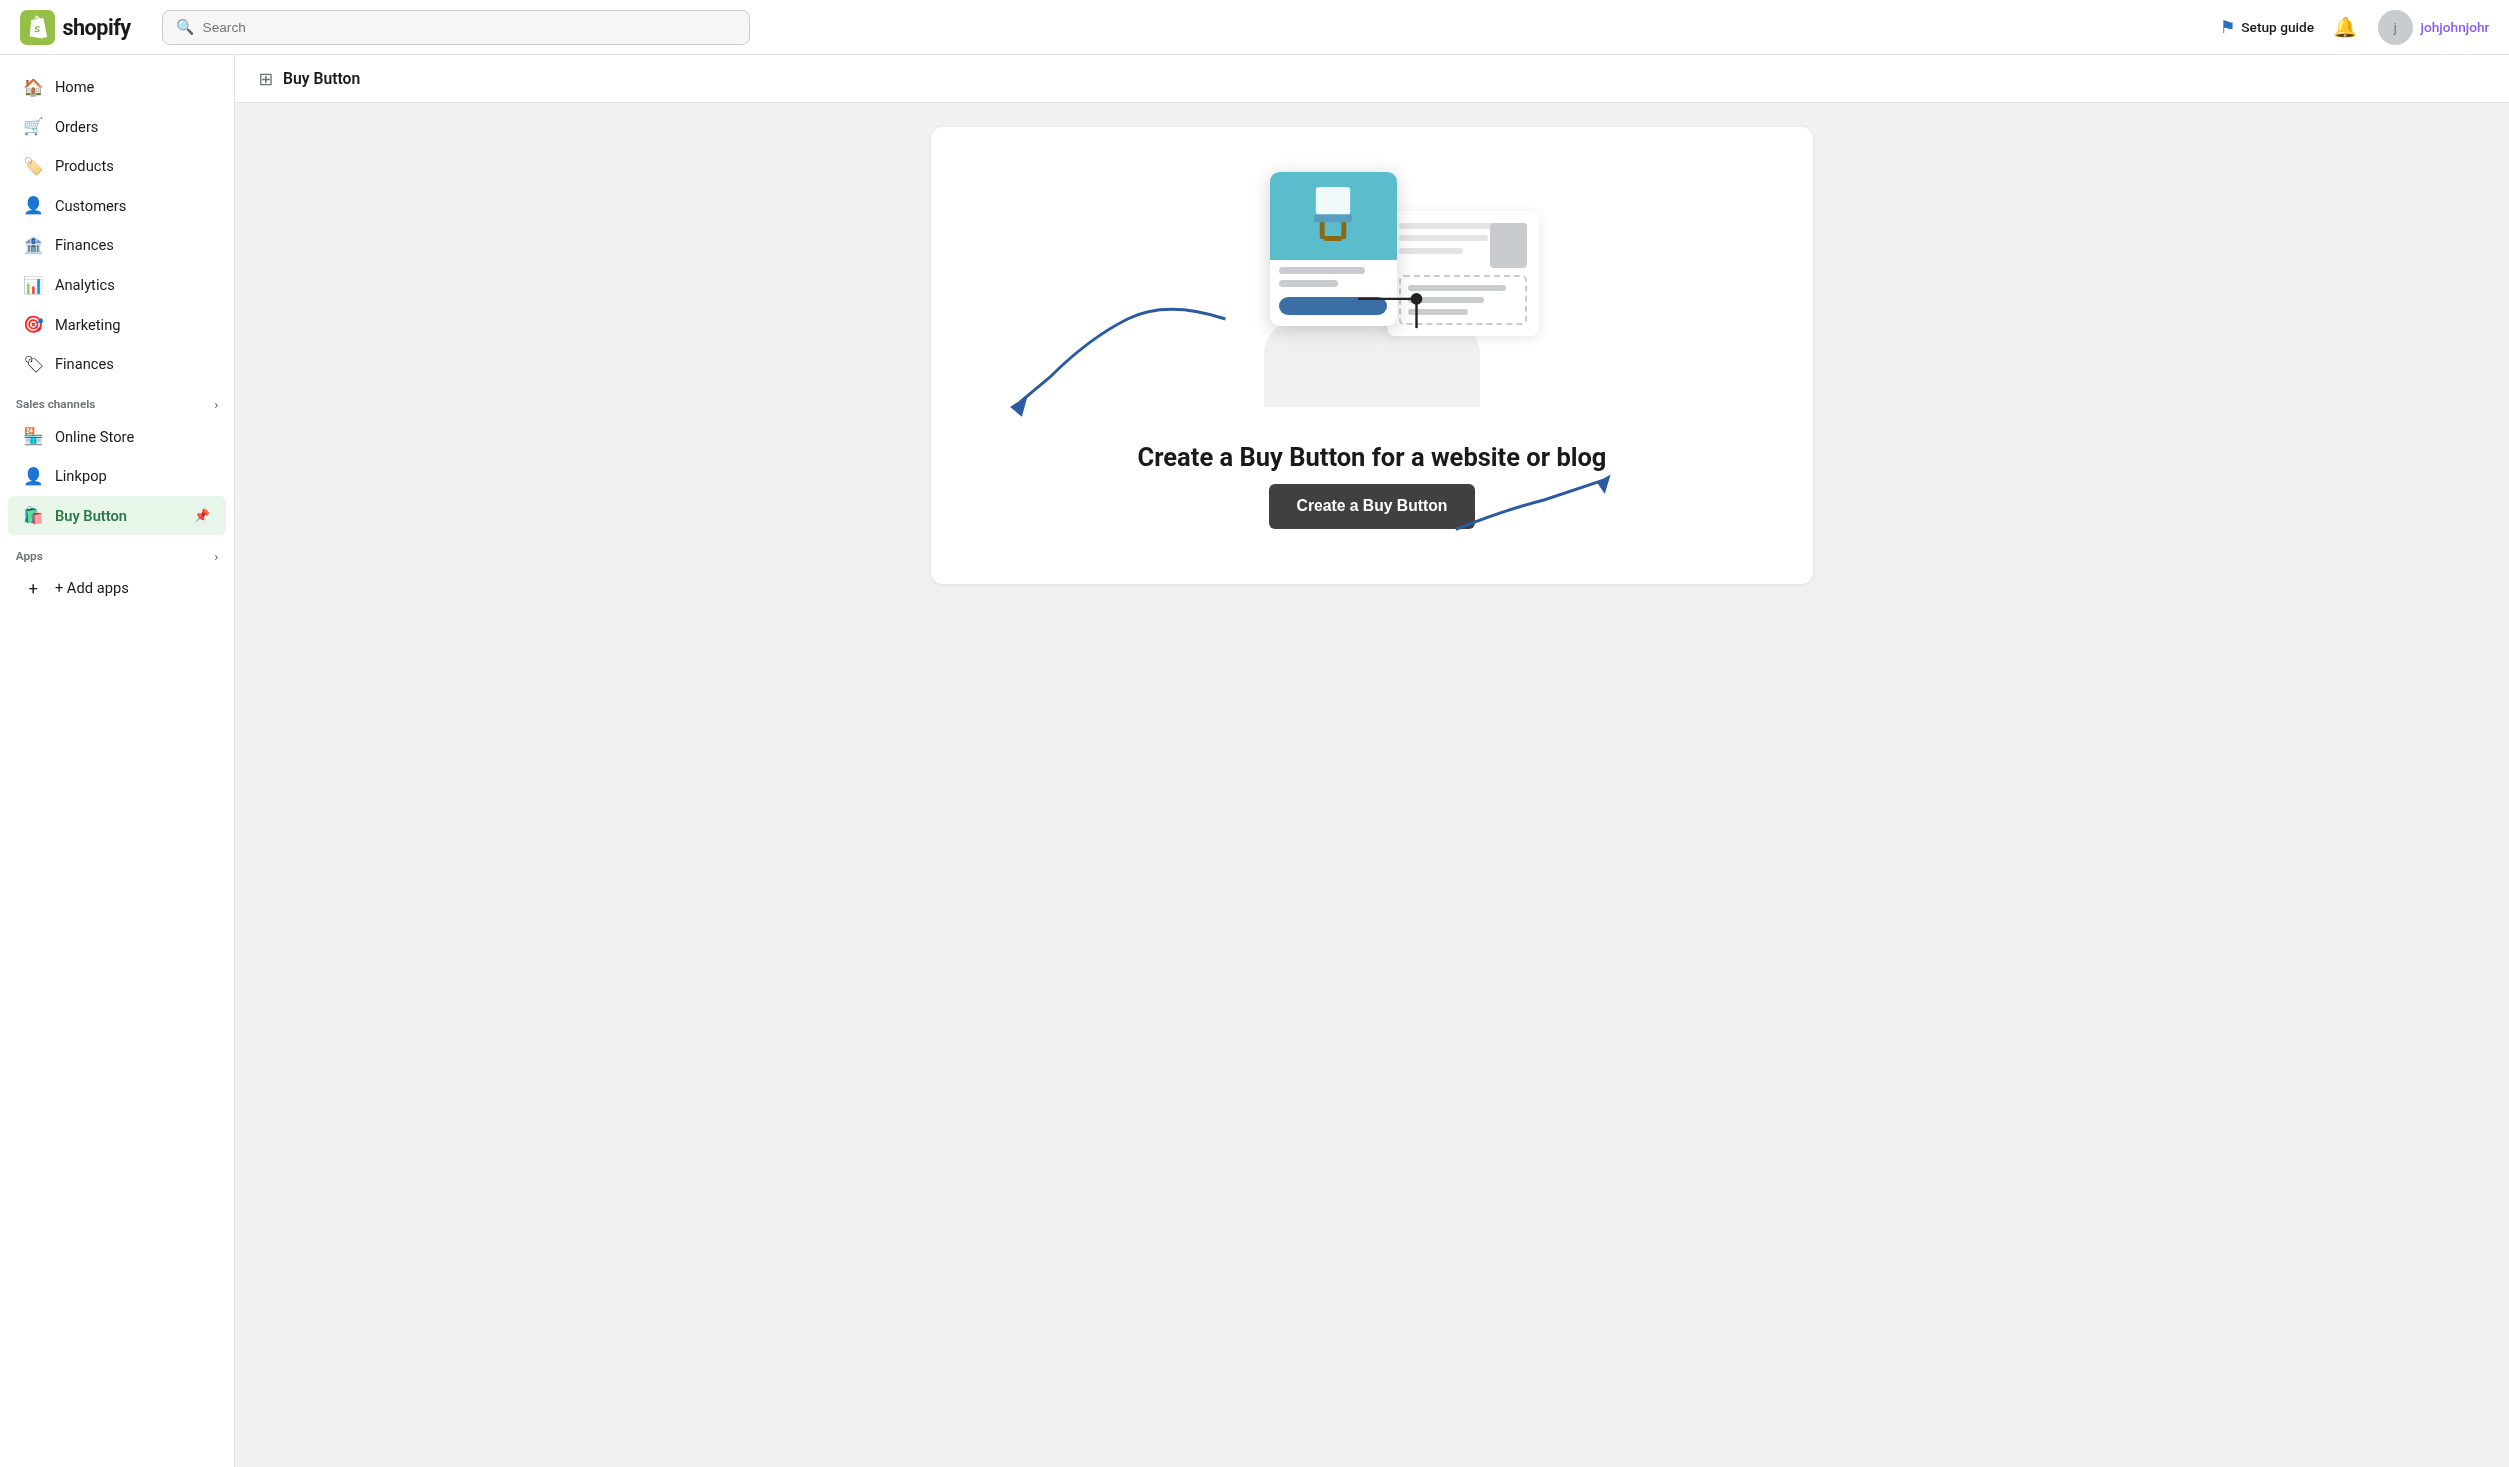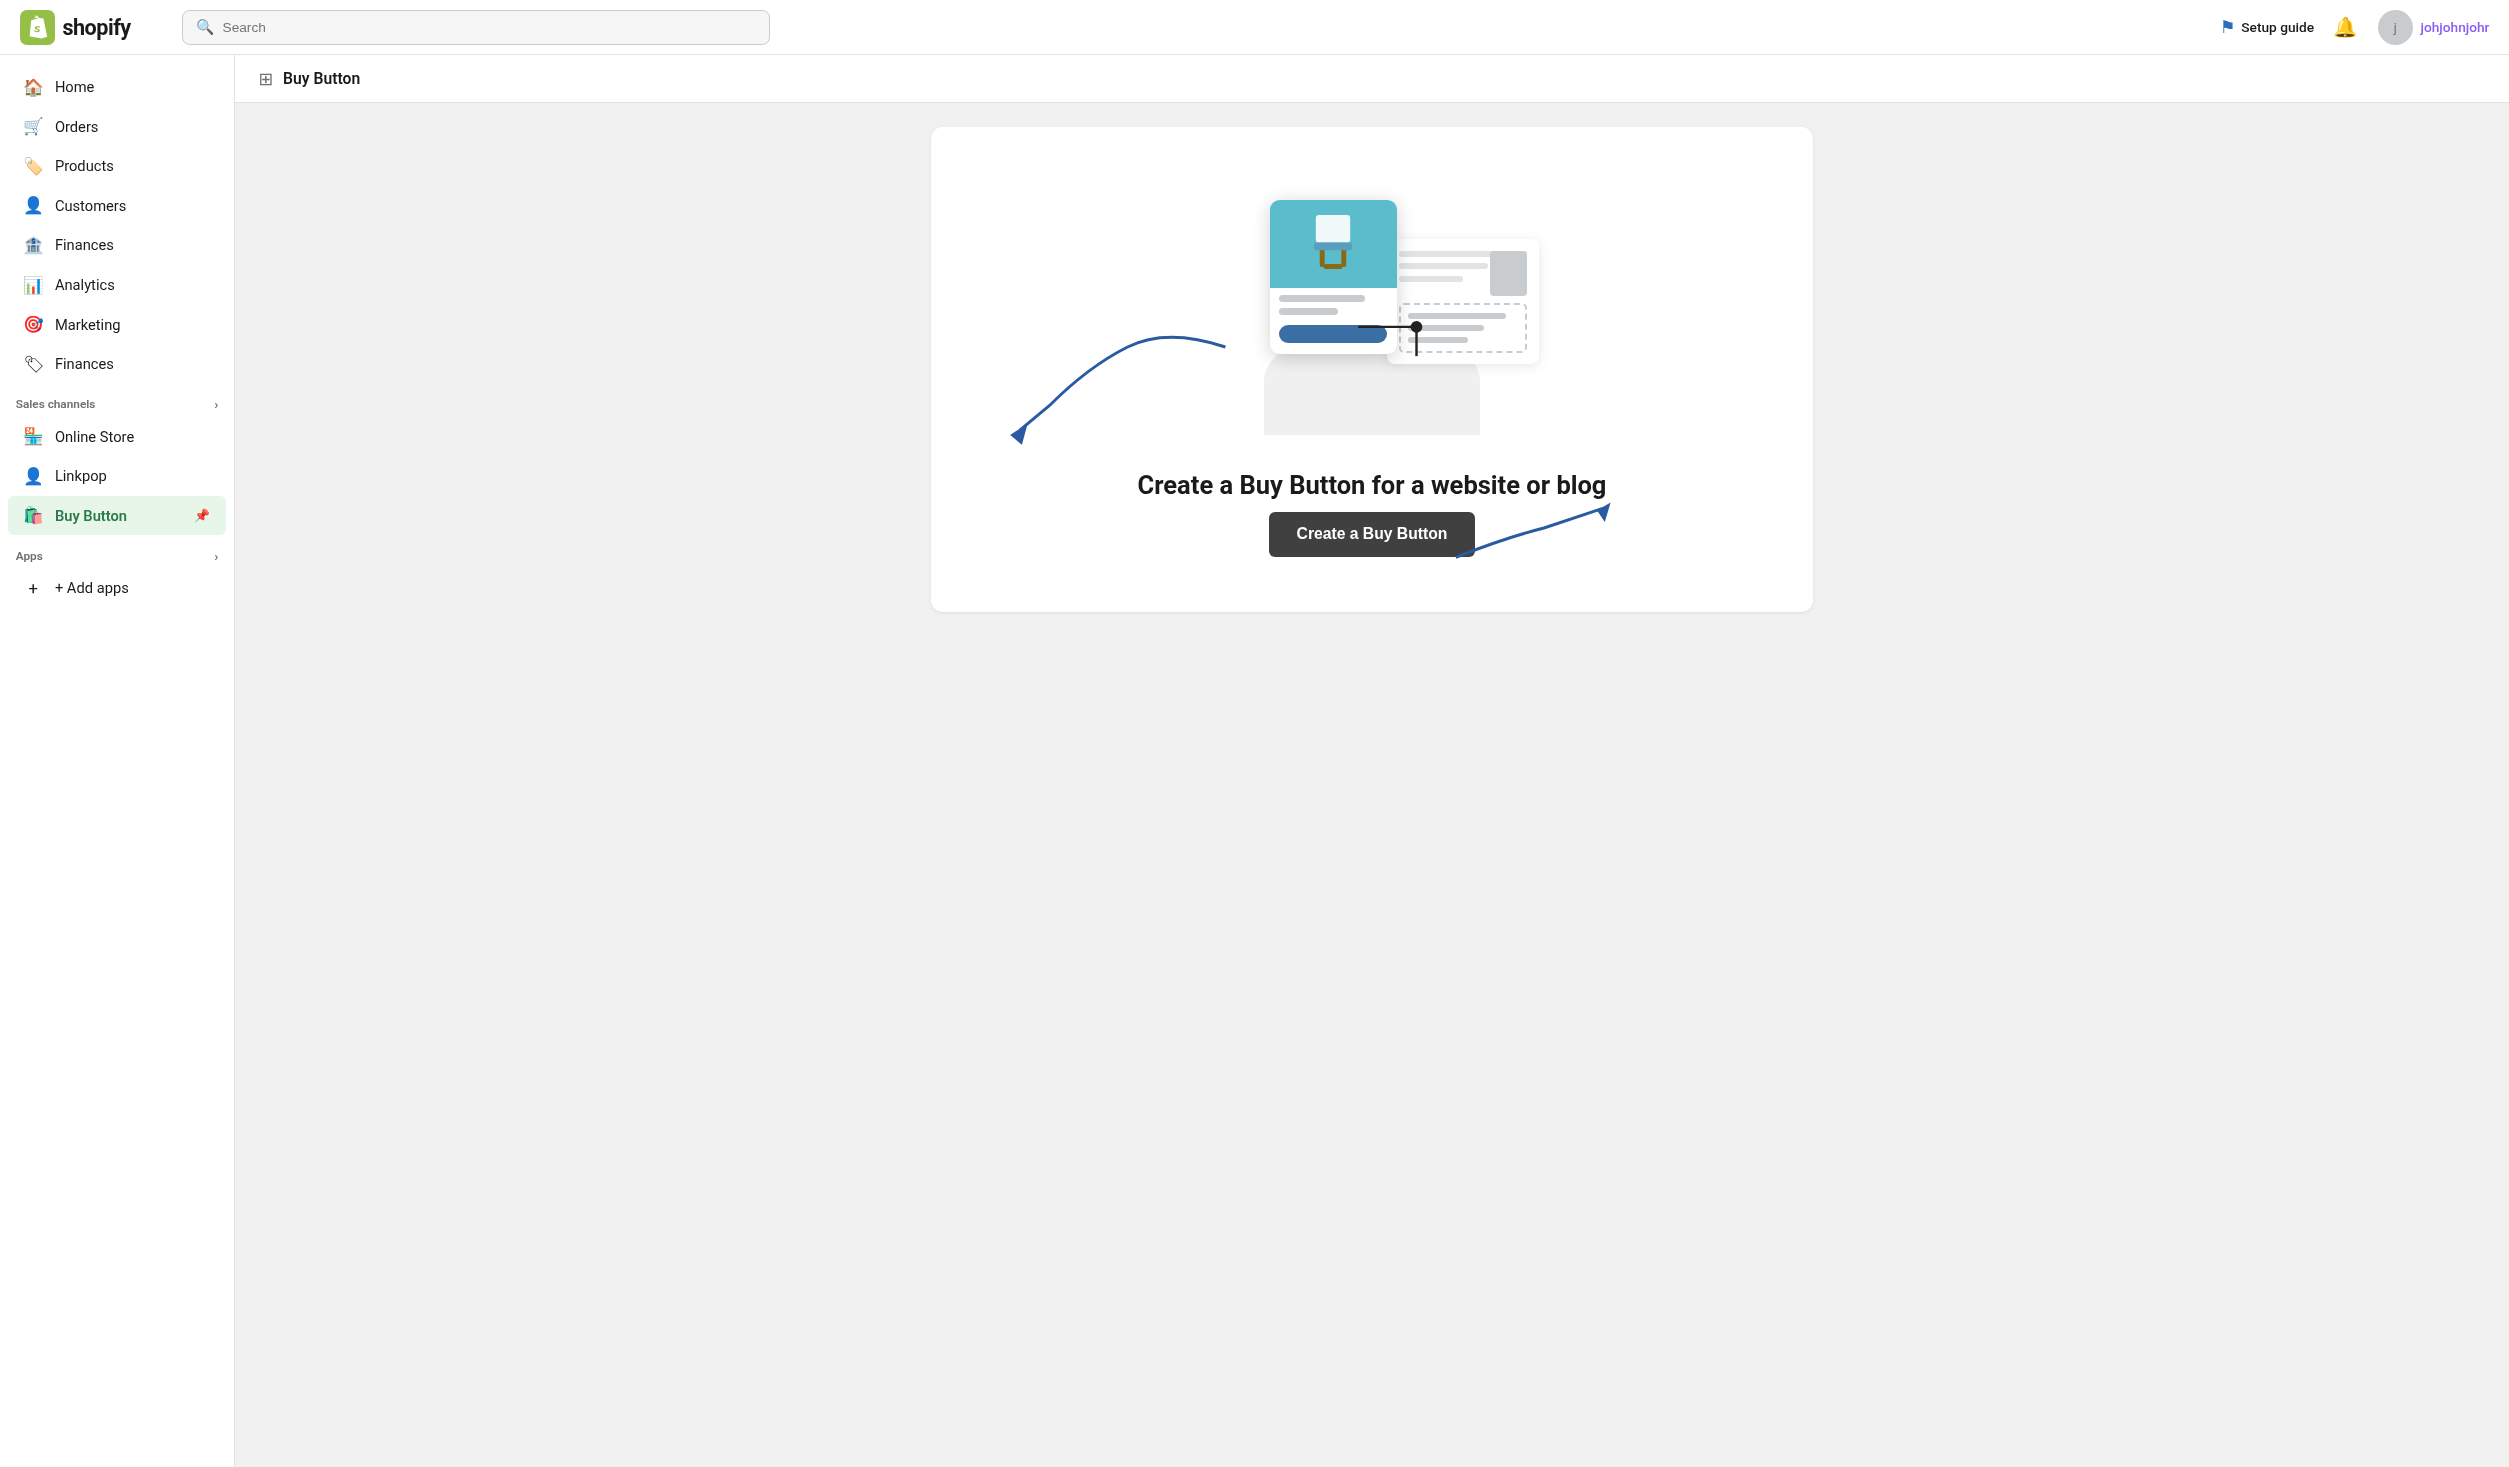--- a/index.html
+++ b/index.html
@@ -8,21 +8,20 @@
     
     .topbar {
       background: #fff;
       height: 55px;
       display: flex;
       align-items: center;
       padding: 0 19.6px;
       border-bottom: 1px solid #e1e3e5;
       flex-shrink: 0;
       z-index: 10;
-      gap: 20px;
     }
     .topbar-logo {
       display: flex;
       align-items: center;
       gap: 7.8px;
       margin-right: 31px;
     }
     .shopify-bag {
       width: 35px;
       height: 35px;
@@ -182,21 +181,21 @@
       padding: 23.5px;
       display: flex;
       justify-content: center;
     }
 
     .empty-state-card {
       background: #fff;
       border-radius: 11.8px;
       width: 100%;
       max-width: 882px;
-      padding: 63px 39px 55px;
+      padding: 35px 39px 55px;
       display: flex;
       flex-direction: column;
       align-items: center;
       box-shadow: 0 1px 3.9px rgba(0,0,0,0.08);
     }
 
     
     .illustration {
       width: 333px;
       height: 235px;

